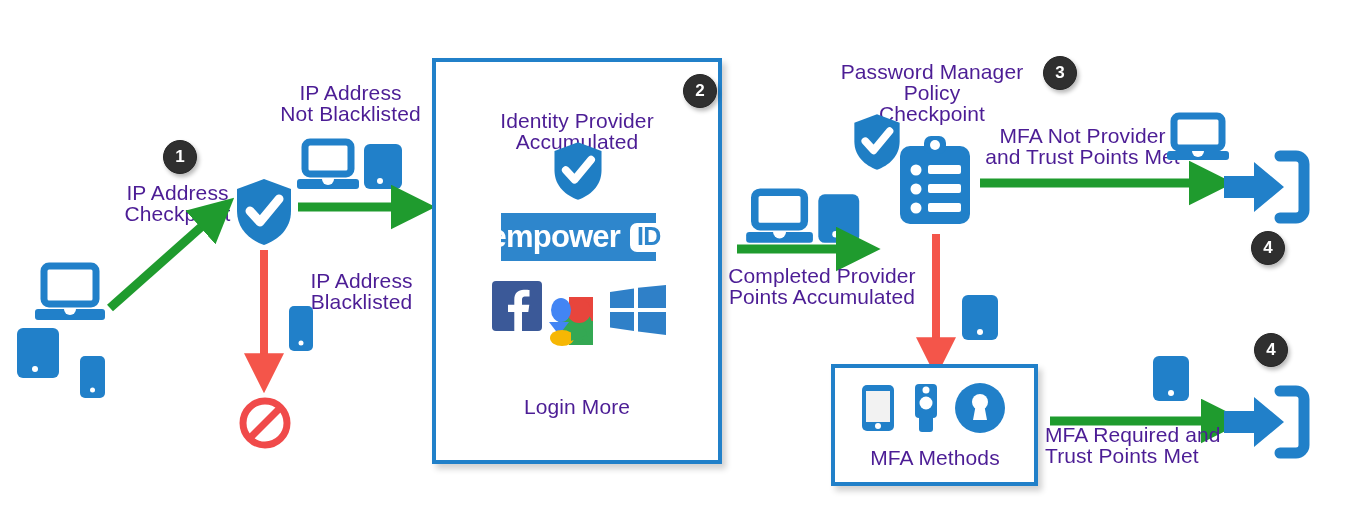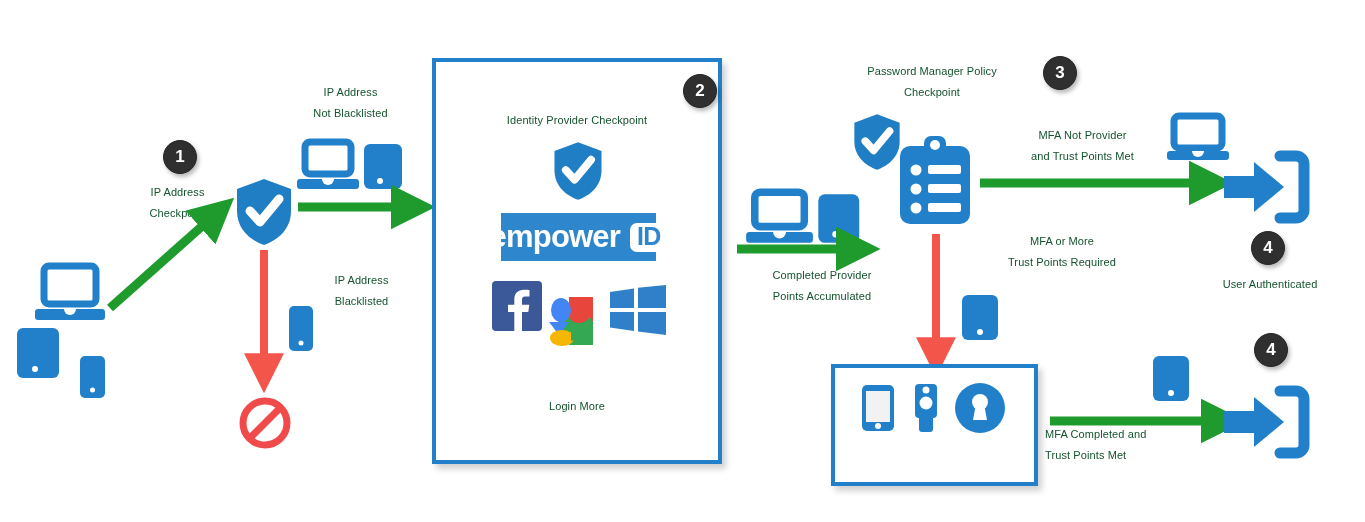--- a/index.html
+++ b/index.html
@@ -1,19 +1,19 @@
 <!DOCTYPE html>
 <html><head>
 <meta charset="utf-8">
 <style>
   html,body{margin:0;padding:0;background:#fff;}
   body{width:1365px;height:522px;font-family:"Liberation Sans",sans-serif;color:#1a1a1a;overflow:hidden;}
   #stage{position:relative;width:1365px;height:522px;background:#ffffff;}
   .abs{position:absolute;}
-  .lbl{font-size:11px;line-height:21px;color:#14532d;text-align:center;white-space:pre-line;letter-spacing:.1px;}
+  .lbl{font-size:21px;line-height:21px;color:#4c1d95;text-align:center;white-space:pre-line;letter-spacing:.1px;}
   .badge{width:32px;height:32px;border-radius:50%;background:#2f2f2f;color:#fff;
          font-size:17px;font-weight:bold;display:flex;align-items:center;justify-content:center;
          box-shadow:2px 3px 4px rgba(0,0,0,.28);border:1px solid #262626;}
   .panel{background:#fff;border:4px solid #2180c9;box-shadow:4px 5px 6px rgba(0,0,0,.18);box-sizing:border-box;}
   .eid-logo{background:#2e86cc;display:flex;align-items:center;justify-content:center;gap:10px;
             color:#fff;font-size:31px;font-weight:bold;letter-spacing:-.8px;padding:6px 12px;box-sizing:border-box;}
   .eid-badge{background:#fff;color:#2e86cc;border-radius:7px;font-size:25px;font-weight:bold;
              padding:1px 7px 3px 7px;line-height:1;}
   svg{display:block;overflow:visible;}
 </style>
@@ -117,21 +117,21 @@
       <circle cx="27" cy="27" r="22" fill="none" stroke="#f04a4a" stroke-width="7"></circle>
       <line x1="12" y1="42" x2="42" y2="12" stroke="#f04a4a" stroke-width="7"></line>
     </svg>
   </div>
 
 
   <div class="abs panel" style="left:432px;top:58px;width:290px;height:406px;"></div>
 
   <div class="abs badge" style="left:683px;top:74px;">2</div>
 
-  <div class="abs lbl" style="left:442px;top:110px;width:270px;">Identity Provider Checkpoint</div>
+  <div class="abs lbl" style="left:442px;top:110px;width:270px;">Identity Provider Accumulated</div>
 
   <div class="abs" style="left:551px;top:140px;">
     <svg width="54" height="62" viewBox="0 0 62 70">
       <path d="M31 2 L58 12 V34 C58 52 45 63 31 68 C17 63 4 52 4 34 V12 Z" fill="#1f7ec4"></path>
       <path d="M17 34 L27 45 L46 22" stroke="#fff" stroke-width="9" fill="none" stroke-linecap="round" stroke-linejoin="round"></path>
     </svg>
   </div>
 
   <div class="abs eid-logo" style="left:501px;top:213px;width:155px;height:48px;">
     <span>empower</span>
@@ -248,24 +248,21 @@
 
   <div class="abs" style="left:1222px;top:150px;">
     <svg width="88" height="74" viewBox="0 0 88 74">
       <path d="M2 26 h30 V12 L62 37 L32 62 V48 H2 Z" fill="#2180c9"></path>
       <path d="M58 6 h16 a8 8 0 0 1 8 8 v46 a8 8 0 0 1 -8 8 h-16" fill="none" stroke="#2180c9" stroke-width="11" stroke-linecap="round"></path>
     </svg>
   </div>
 
   <div class="abs badge" style="left:1251px;top:231px;">4</div>
 
-  <div class="abs lbl" style="left:1180px;top:274px;width:180px;">User Authenticated</div>
-
-  <div class="abs lbl" style="left:962px;top:231px;width:200px;">MFA or More
-Trust Points Required</div>
+
 
   <div class="abs" style="left:920px;top:232px;">
     <svg width="34" height="140" viewBox="0 0 34 140">
       <defs>
         <marker id="rHead2" markerWidth="5" markerHeight="5" refX="2.6" refY="2.5" orient="auto">
           <path d="M0,0 L5,2.5 L0,5 z" fill="#f4554a"></path>
         </marker>
       </defs>
       <line x1="16" y1="2" x2="16" y2="126" stroke="#f4554a" stroke-width="8" marker-end="url(#rHead2)"></line>
     </svg>
@@ -294,33 +291,34 @@
         <circle cx="66" cy="21" r="6.5" fill="#fff"></circle>
       </g>
       <g>
         <circle cx="120" cy="26" r="25" fill="#2180c9"></circle>
         <circle cx="120" cy="20" r="8" fill="#fff"></circle>
         <path d="M116 22 h8 l3 16 h-14 z" fill="#fff"></path>
       </g>
     </svg>
   </div>
 
+  <div class="abs lbl" style="left:845px;top:447px;width:180px;">MFA Methods</div>
 
   <div class="abs" style="left:1048px;top:410px;">
     <svg width="190" height="22" viewBox="0 0 190 22">
       <defs>
         <marker id="gHead5" markerWidth="5" markerHeight="5" refX="2.6" refY="2.5" orient="auto">
           <path d="M0,0 L5,2.5 L0,5 z" fill="#1f9b2e"></path>
         </marker>
       </defs>
       <line x1="2" y1="11" x2="176" y2="11" stroke="#1f9b2e" stroke-width="9" marker-end="url(#gHead5)"></line>
     </svg>
   </div>
 
-  <div class="abs lbl" style="left:1045px;top:424px;width:195px;text-align:left;">MFA Completed and
+  <div class="abs lbl" style="left:1045px;top:424px;width:195px;text-align:left;">MFA Required and
 Trust Points Met</div>
 
   <div class="abs" style="left:1152px;top:355px;">
     <svg width="38" height="48" viewBox="0 0 38 48">
       <rect x="1" y="1" width="36" height="45" rx="6" fill="#2180c9"></rect>
       <circle cx="19" cy="38" r="3" fill="#fff"></circle>
     </svg>
   </div>
 
   <div class="abs badge" style="left:1254px;top:333px;">4</div>

